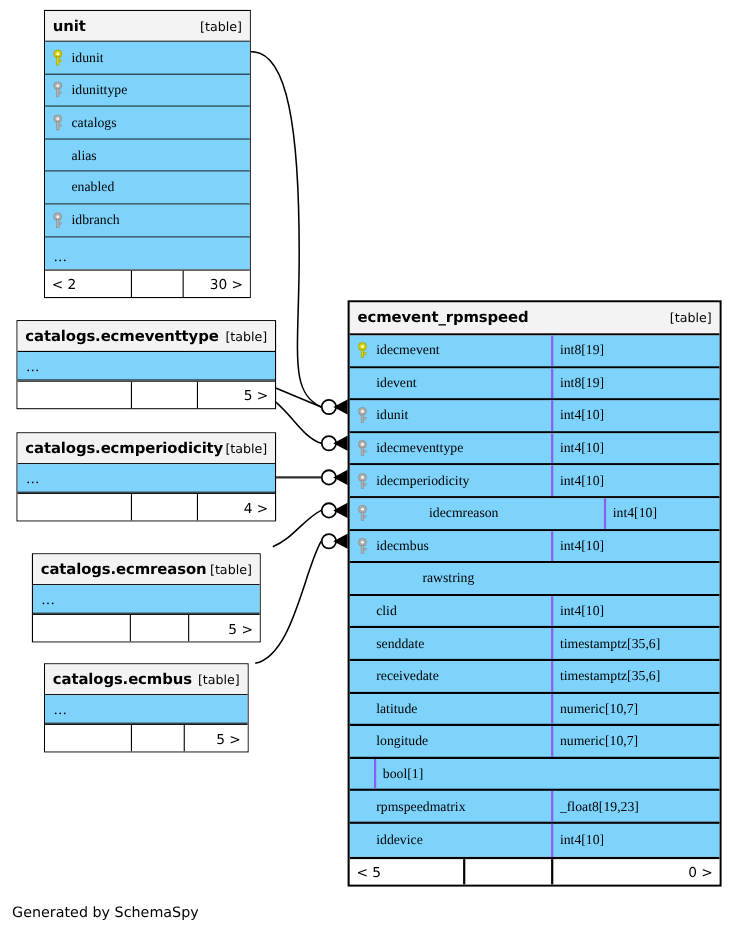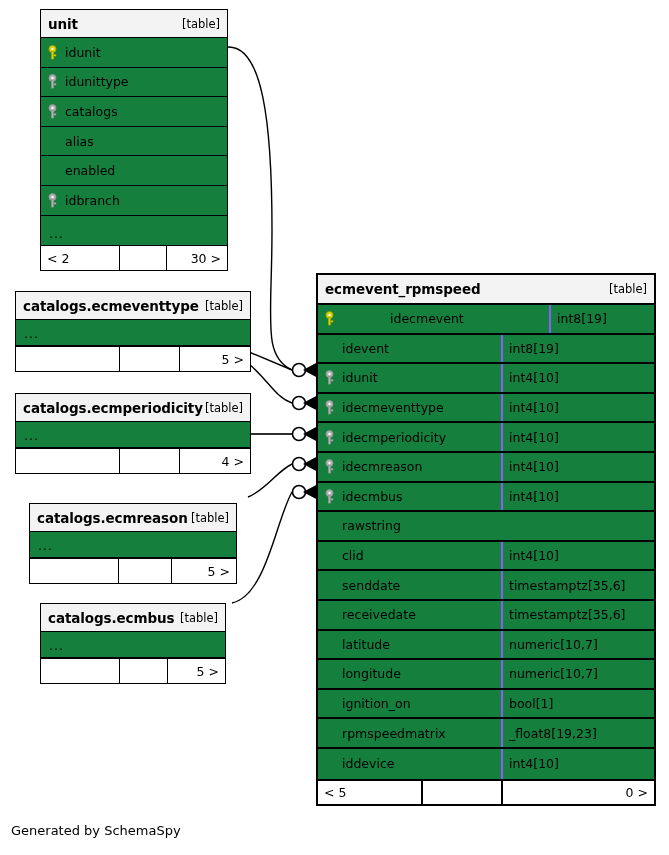--- a/index.html
+++ b/index.html
@@ -48,21 +48,22 @@
     color: #000;
     white-space: nowrap;
   }
 
   
   .row {
     display: flex;
     height: 29.6px;
     box-sizing: border-box;
     border-bottom: 1px solid #000000;
-    background: #15803d;
+    background: #7dd3fc;
+    font-family: Liberation Serif, serif;
   }
   .tbl.thick .row { border-bottom-width: 2px; }
   .row:last-of-type { border-bottom: none; }
 
   .cell-name {
     display: flex;
     align-items: center;
     box-sizing: border-box;
     padding-left: 8px;
     font-size: 12.5px;
@@ -322,21 +323,21 @@
   <div id="main-rows">
       <div class="row">
         <span class="keyslot">
           <svg class="key" viewBox="0 0 13 15">
             <circle cx="6.5" cy="4" r="3.6" fill="#d8d400" stroke="#9d9a00" stroke-width="0.7"></circle>
             <circle cx="6.5" cy="4" r="1.2" fill="#ffffff"></circle>
             <rect x="5.3" y="6.5" width="2.4" height="7.6" fill="#d8d400" stroke="#9d9a00" stroke-width="0.5"></rect>
             <rect x="7.7" y="9.5" width="2.3" height="1.6" fill="#d8d400" stroke="#9d9a00" stroke-width="0.4"></rect>
           </svg>
         </span>
-        <span class="cell-name" style="width: 161px; padding-left: 2px; margin-left: 48px;">idecmevent</span>
+        <span class="cell-name" style="width: 161px; padding-left: 2px;">idecmevent</span>
         <span class="cell-type" style="flex: 1 1 0%;">int8[19]</span>
       </div>
       <div class="row">
         <span class="keyslot"></span>
         <span class="cell-name" style="width: 161px; padding-left: 2px;">idevent</span>
         <span class="cell-type" style="flex: 1 1 0%;">int8[19]</span>
       </div>
       <div class="row">
         <span class="keyslot">
           <svg class="key" viewBox="0 0 13 15">
@@ -375,38 +376,38 @@
       </div>
       <div class="row">
         <span class="keyslot">
           <svg class="key" viewBox="0 0 13 15">
             <circle cx="6.5" cy="4" r="3.6" fill="#b0b0b0" stroke="#8a8a8a" stroke-width="0.7"></circle>
             <circle cx="6.5" cy="4" r="1.2" fill="#ffffff"></circle>
             <rect x="5.3" y="6.5" width="2.4" height="7.6" fill="#b0b0b0" stroke="#8a8a8a" stroke-width="0.5"></rect>
             <rect x="7.7" y="9.5" width="2.3" height="1.6" fill="#b0b0b0" stroke="#8a8a8a" stroke-width="0.4"></rect>
           </svg>
         </span>
-        <span class="cell-name" style="width: 161px; padding-left: 2px;">idecmreason</span>
+        <span class="cell-name" style="width: 161px; padding-left: 2px; margin-left: 48px;">idecmreason</span>
         <span class="cell-type" style="flex: 1 1 0%;">int4[10]</span>
       </div>
       <div class="row">
         <span class="keyslot">
           <svg class="key" viewBox="0 0 13 15">
             <circle cx="6.5" cy="4" r="3.6" fill="#b0b0b0" stroke="#8a8a8a" stroke-width="0.7"></circle>
             <circle cx="6.5" cy="4" r="1.2" fill="#ffffff"></circle>
             <rect x="5.3" y="6.5" width="2.4" height="7.6" fill="#b0b0b0" stroke="#8a8a8a" stroke-width="0.5"></rect>
             <rect x="7.7" y="9.5" width="2.3" height="1.6" fill="#b0b0b0" stroke="#8a8a8a" stroke-width="0.4"></rect>
           </svg>
         </span>
         <span class="cell-name" style="width: 161px; padding-left: 2px;">idecmbus</span>
         <span class="cell-type" style="flex: 1 1 0%;">int4[10]</span>
       </div>
       <div class="row">
         <span class="keyslot"></span>
-        <span class="cell-name" style="width: 161px; padding-left: 2px;">rawstring</span>
+        <span class="cell-name" style="width: 161px; padding-left: 2px; margin-left: 42px;">rawstring</span>
       </div>
       <div class="row">
         <span class="keyslot"></span>
         <span class="cell-name" style="width: 161px; padding-left: 2px;">clid</span>
         <span class="cell-type" style="flex: 1 1 0%;">int4[10]</span>
       </div>
       <div class="row">
         <span class="keyslot"></span>
         <span class="cell-name" style="width: 161px; padding-left: 2px;">senddate</span>
         <span class="cell-type" style="flex: 1 1 0%;">timestamptz[35,6]</span>
@@ -421,21 +422,20 @@
         <span class="cell-name" style="width: 161px; padding-left: 2px;">latitude</span>
         <span class="cell-type" style="flex: 1 1 0%;">numeric[10,7]</span>
       </div>
       <div class="row">
         <span class="keyslot"></span>
         <span class="cell-name" style="width: 161px; padding-left: 2px;">longitude</span>
         <span class="cell-type" style="flex: 1 1 0%;">numeric[10,7]</span>
       </div>
       <div class="row">
         <span class="keyslot"></span>
-        <span class="cell-name" style="width: 161px; padding-left: 2px;">ignition_on</span>
         <span class="cell-type" style="flex: 1 1 0%;">bool[1]</span>
       </div>
       <div class="row">
         <span class="keyslot"></span>
         <span class="cell-name" style="width: 161px; padding-left: 2px;">rpmspeedmatrix</span>
         <span class="cell-type" style="flex: 1 1 0%;">_float8[19,23]</span>
       </div>
       <div class="row">
         <span class="keyslot"></span>
         <span class="cell-name" style="width: 161px; padding-left: 2px;">iddevice</span>

